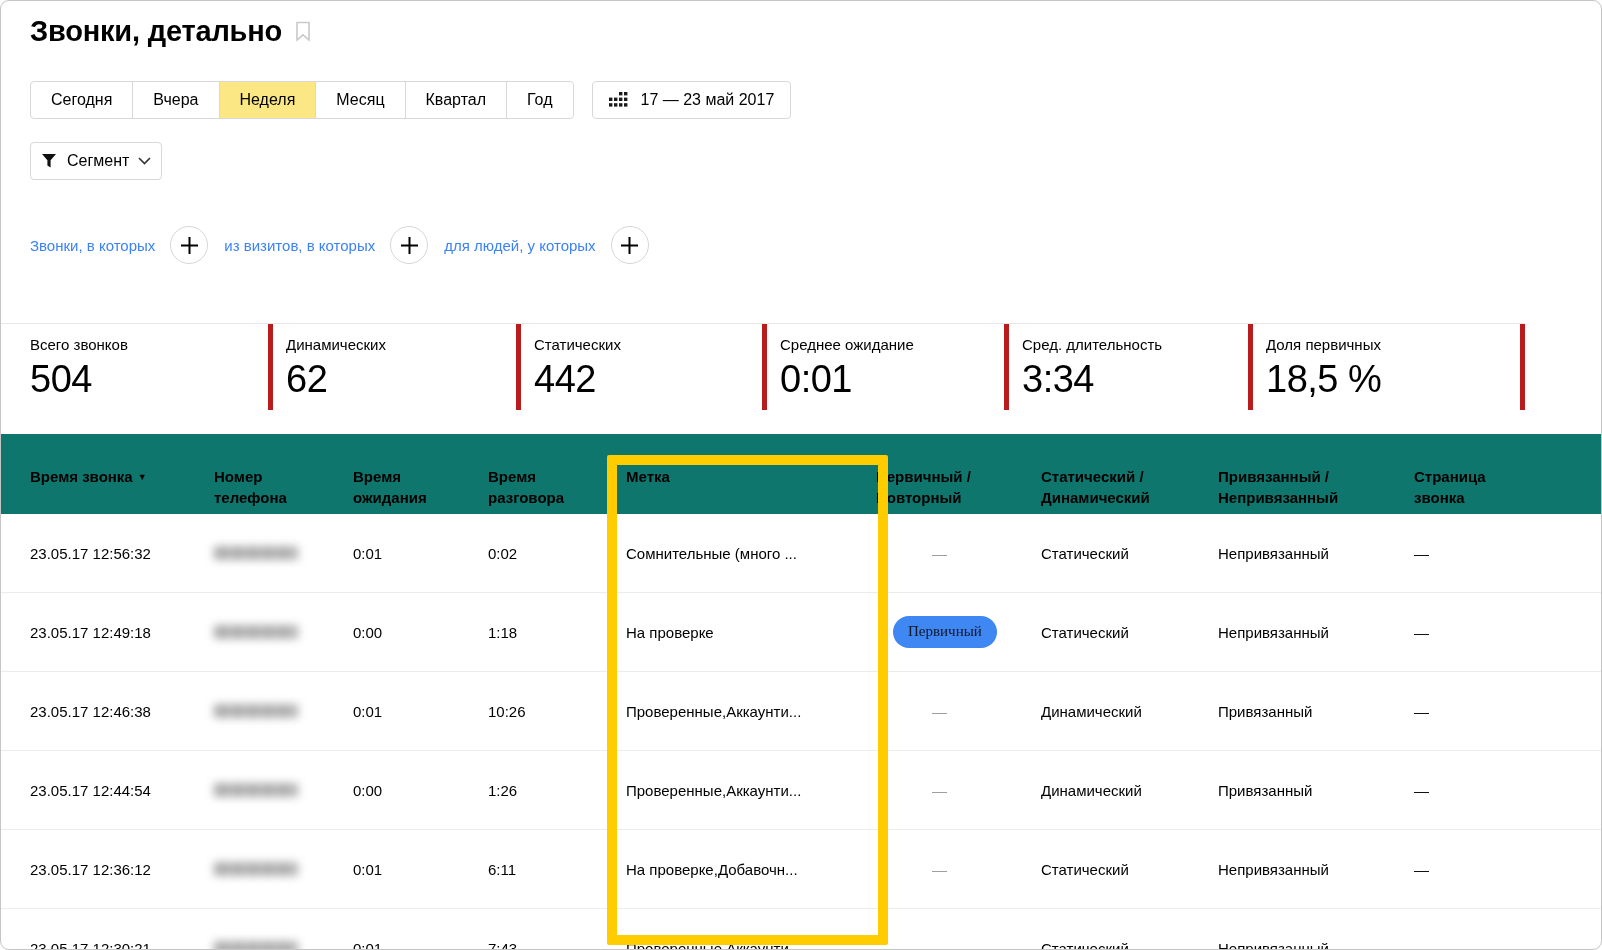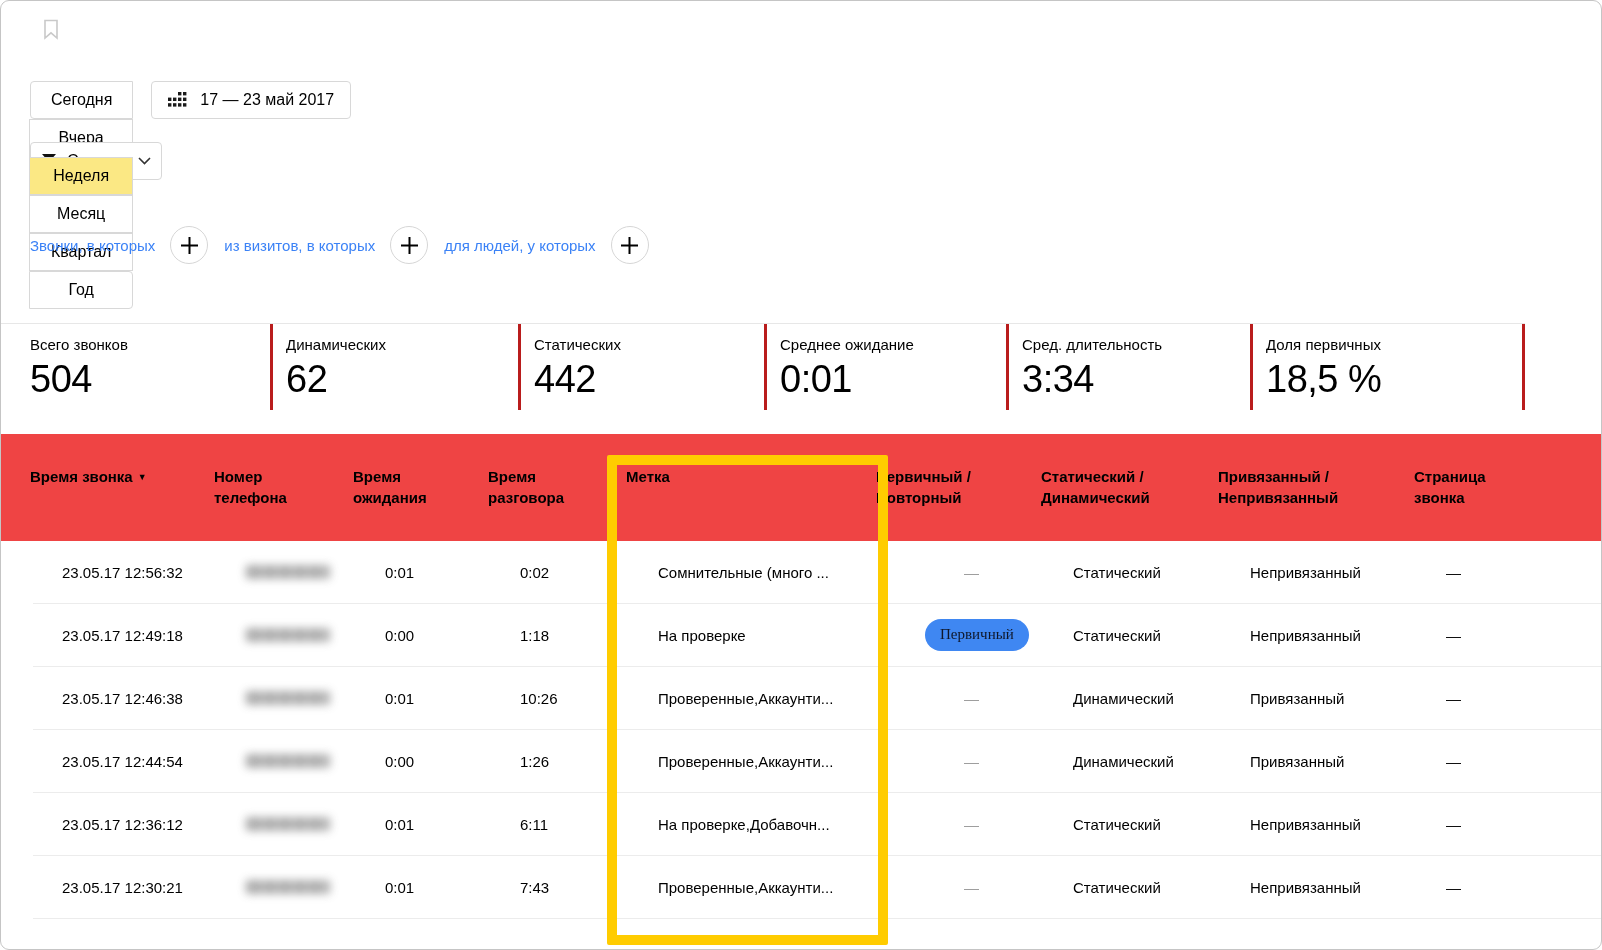--- a/index.html
+++ b/index.html
@@ -6,21 +6,21 @@
   body{font-family:"Liberation Sans",sans-serif;color:#000;-webkit-font-smoothing:antialiased;}
   .frame{position:relative;width:1600px;height:948px;border:1px solid #c5c5c5;border-radius:9px;overflow:hidden;background:#fff;}
 
   
   .title-wrap{position:absolute;left:29px;top:14px;display:flex;align-items:center;}
   .page-title{font-size:29px;font-weight:bold;letter-spacing:-0.2px;}
   .bookmark{margin-left:13px;margin-top:4px;}
 
   
   .toolbar{position:absolute;left:29px;top:80px;display:flex;align-items:stretch;}
-  .tabs{display:flex;flex-direction:column;}
+  .tabs{display:flex;}
   .tab{border:1px solid #d8d8d8;background:#fff;margin-left:-1px;height:38px;line-height:36px;
        padding:0 20px;font-size:16px;cursor:pointer;box-sizing:border-box;position:relative;}
   .tab:first-child{border-radius:4px 0 0 4px;margin-left:0;}
   .tab:last-child{border-radius:0 4px 4px 0;}
   .tab.selected{background:#fbe884;z-index:2;}
   .date-btn{margin-left:18px;height:38px;box-sizing:border-box;border:1px solid #d8d8d8;border-radius:4px;
        background:#fff;display:flex;align-items:center;padding:0 16px;font-size:16px;cursor:pointer;}
   .date-btn svg{margin-right:11px;}
 
   
@@ -29,50 +29,51 @@
   .segment-btn .lbl{margin:0 9px 0 10px;}
 
   
   .filters{position:absolute;left:29px;top:225px;display:flex;align-items:center;}
   .filter-label{font-size:15px;color:#3b82f6;}
   .plus-btn{width:38px;height:38px;border-radius:50%;border:1px solid #d6d6d6;background:#fff;margin:0 16px 0 15px;
        display:flex;align-items:center;justify-content:center;padding:0;cursor:pointer;box-sizing:border-box;}
 
   
   .metrics{position:absolute;left:0;top:322px;display:flex;border-top:1px solid #e7e7e7;}
-  .mcell{box-sizing:border-box;height:86px;padding:12px 0 0 13px;border-right:3px solid #b91c1c;}
+  .mcell{box-sizing:border-box;height:86px;padding:12px 0 0 13px;border-right:5px solid #b91c1c;}
   .mcell:first-child{padding-left:29px;}
   .mlabel{font-size:15px;}
   .mvalue{font-size:38px;margin-top:5px;letter-spacing:-0.5px;}
 
   
   .table{position:absolute;left:0;top:433px;right:0;}
   .grid{display:grid;grid-template-columns:184px 139px 135px 138px 250px 165px 177px 196px 1fr;
         padding-left:29px;box-sizing:border-box;}
-  .thead{height:107px;background:#ef4444;padding-top:32px;font-size:15px;font-weight:bold;line-height:21px;}
+  .thead{height:80px;background:#0f766e;padding-top:32px;font-size:15px;font-weight:bold;line-height:21px;}
   .th{cursor:default;}
   .sort-icon{font-size:9px;margin-left:5px;position:relative;top:-2px;}
-  .trow{height:63px;align-items:center;border-bottom:1px solid #ececec;font-size:15px;margin-left:32px;}
+  .trow{height:79px;align-items:center;border-bottom:1px solid #ececec;font-size:15px;}
   .smudge{width:84px;height:14px;border-radius:2px;filter:blur(4px);opacity:.85;
         background:repeating-linear-gradient(90deg,#8a8a8a 0 4px,#cfcfcf 4px 7px,#7e7e7e 7px 12px,#d6d6d6 12px 15px);}
   .dash-muted{color:#9e9e9e;padding-left:56px;}
   .page-dash{color:#111;}
   .badge{display:inline-block;margin-left:17px;padding:7px 15px 8px;border-radius:17px;background:#3f87f2;
         color:#0f172a;font-size:15px;justify-self:start;font-family:Liberation Serif, serif;}
 
   
   .hl-rect{position:absolute;left:606px;top:454px;width:281px;height:490px;border:10px solid #ffcc00;
         box-sizing:border-box;border-radius:2px;z-index:6;pointer-events:none;}
 </style>
 </head>
 <body>
 
 <div class="frame">
 
   <div class="title-wrap">
+    <span class="page-title">Звонки, детально</span>
     <span class="bookmark">
       <svg width="16" height="21" viewBox="0 0 16 21">
           <path d="M2 1.5 h12 v17.5 l-6 -5.2 -6 5.2 z" fill="none" stroke="#c9c9c9" stroke-width="1.6"></path>
         </svg>
     </span>
   </div>
 
   <div class="toolbar">
     <div class="tabs">
       <button class="tab">Сегодня</button>

